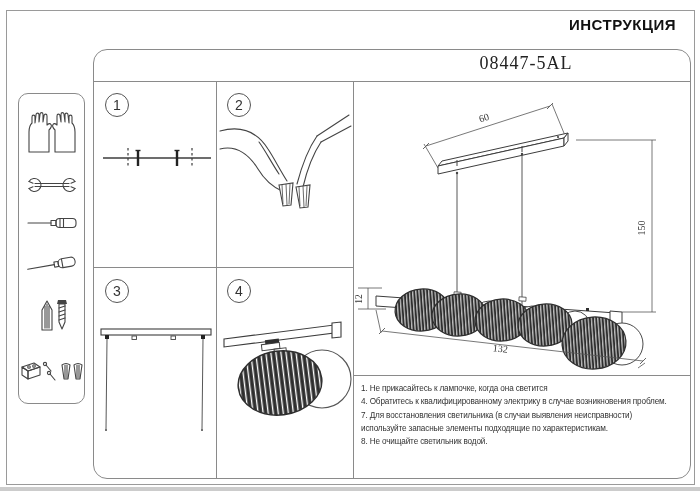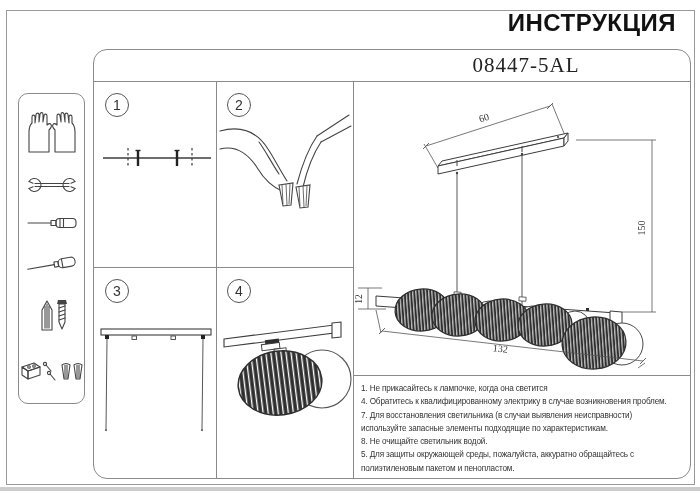--- a/index.html
+++ b/index.html
@@ -1,26 +1,26 @@
 <!DOCTYPE html>
 <html><head>
 <meta charset="utf-8">
 <style>
   html,body{margin:0;padding:0;background:#fff;}
   .page{position:relative;width:700px;height:494px;background:#fff;overflow:hidden;
         font-family:"Liberation Sans",sans-serif;color:#333;}
   .outer-border{position:absolute;left:6px;top:10px;width:687px;height:473px;
         border:1px solid #9a9a9a;}
   .bottom-strip{position:absolute;left:0;top:487px;width:700px;height:4px;background:#cccccc;}
-  .sheet-title{position:absolute;top:9px;right:24px;font-size:24px;font-weight:700;
+  .sheet-title{position:absolute;top:16px;right:24px;font-size:15px;font-weight:700;
         letter-spacing:.5px;color:#111;}
   .main-box{position:absolute;left:93px;top:49px;width:596px;height:428px;
         border:1px solid #8a8a8a;border-radius:14px;background:#fff;}
   .model{position:absolute;left:332px;top:3px;width:200px;text-align:center;
-        font-family:"Liberation Serif",serif;font-size:21px;letter-spacing:1px;color:#222;}
+        font-family:"Liberation Serif",serif;font-size:18px;letter-spacing:1px;color:#222;}
   .ln{position:absolute;background:#8a8a8a;}
   .h-model{left:0;top:31px;width:596px;height:1px;}
   .v1{left:122px;top:31px;width:1px;height:397px;}
   .v2{left:259px;top:31px;width:1px;height:397px;}
   .h-mid{left:0;top:217px;width:260px;height:1px;}
   .h-instr{left:259px;top:325px;width:337px;height:1px;}
   .panel{position:absolute;}
   .p1{left:0;top:31px;width:122px;height:186px;}
   .p2{left:122px;top:31px;width:137px;height:186px;}
   .p3{left:0;top:217px;width:122px;height:211px;}
@@ -204,22 +204,20 @@
       <line x1="286" y1="282" x2="292" y2="276" stroke="#555" stroke-width="0.9"></line>
       <text x="146" y="270" text-anchor="middle" transform="rotate(6.5 146 270)" font-family="Liberation Serif,serif" font-size="10" fill="#333">132</text>
     </svg>
 
     <div class="instructions">
       <div class="instr-item">1. Не прикасайтесь к лампочке, когда она светится</div>
       <div class="instr-item">4. Обратитесь к квалифицированному электрику в случае возникновения проблем.</div>
       <div class="instr-item">7. Для восстановления светильника (в случаи выявления неисправности)
 используйте запасные элементы подходящие по характеристикам.</div>
       <div class="instr-item">8. Не очищайте светильник водой.</div>
-      <div class="instr-item">5. Для защиты окружающей среды, пожалуйста, аккуратно обращайтесь с
-полиэтиленовым пакетом и пенопластом.</div>
     </div>
   </div>
 
   <div class="sidebar">
     <svg width="58" height="46" viewBox="0 0 58 46">
       <g id="glove">
         <path class="lineart" d="M6,42 L6,22 C6,18 7,15 9,13 L9,7 C9,4.5 12,4.5 12,7 L12,13 L13,5 C13,2.5 16,2.5 16,5 L16,12 L17,4.5 C17,2 20,2 20,4.5 L20,12 L21,6 C21,3.5 24,3.5 24,6 L24,15 C25.5,13.5 27,13 28,14.5 C29,16 28,18 26,20 L26,42 Z"></path>
       </g>
       <use href="#glove" transform="translate(58,0) scale(-1,1)"></use>
     </svg>

